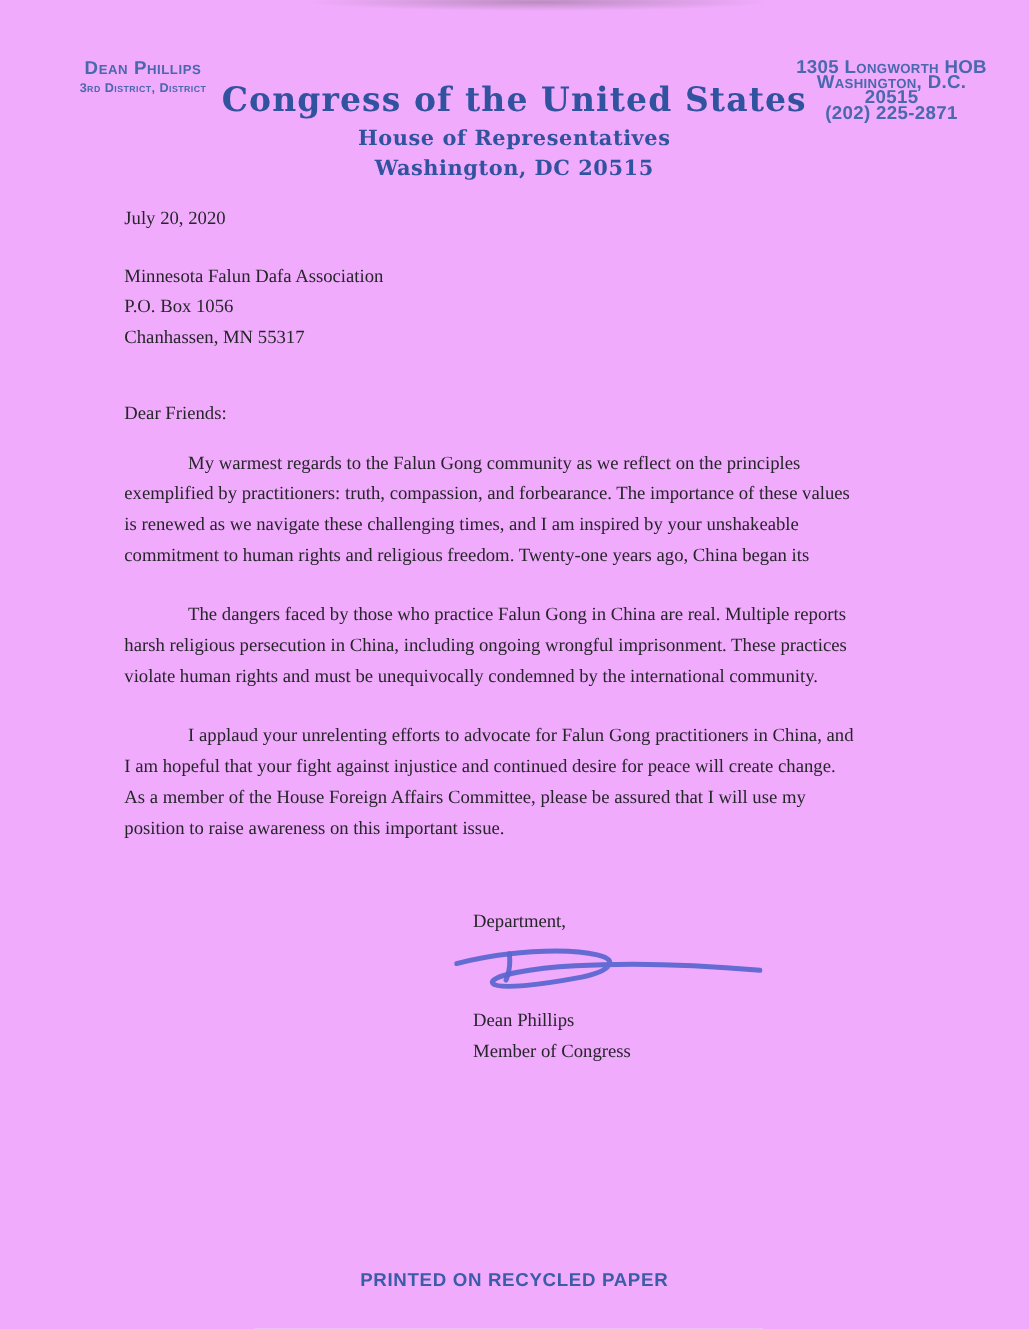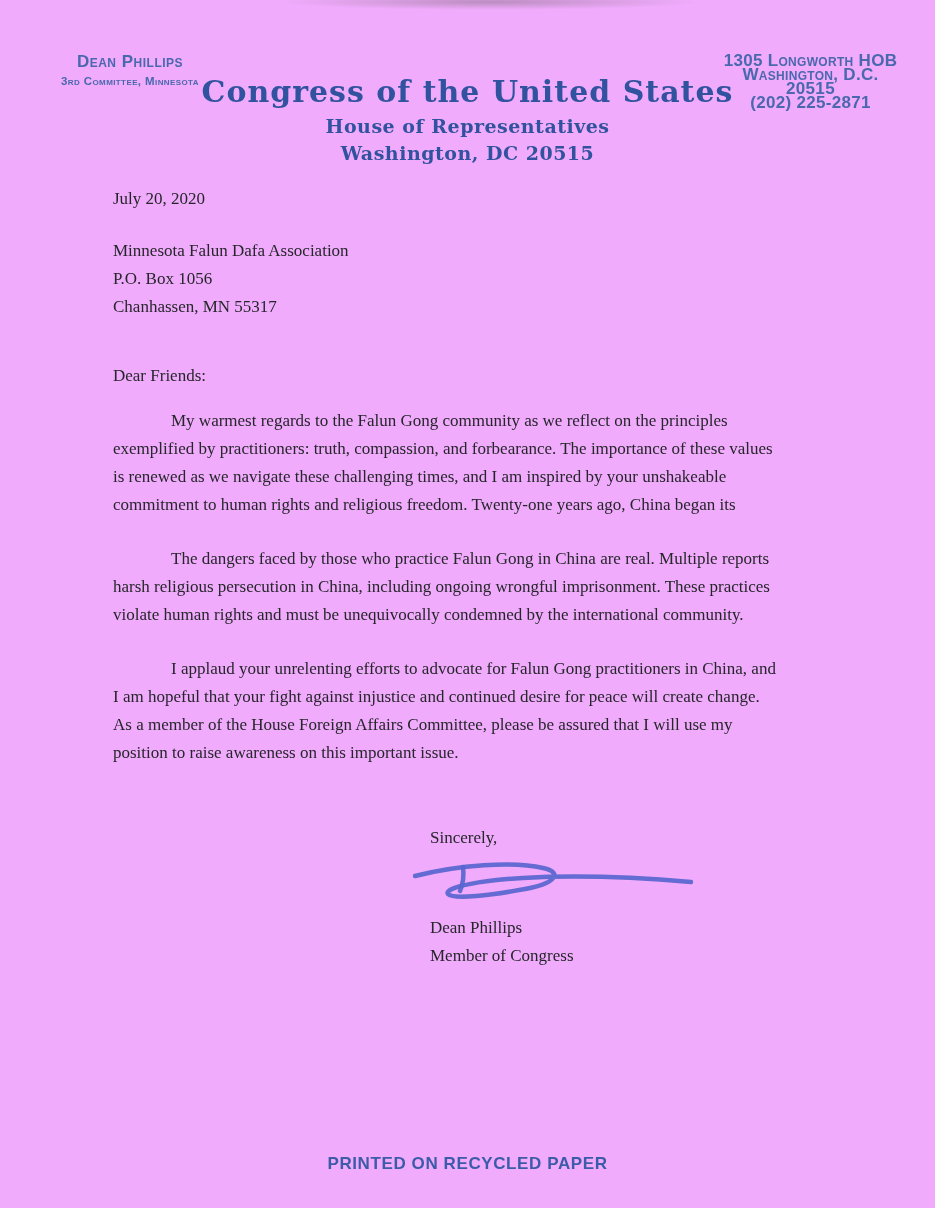--- a/index.html
+++ b/index.html
@@ -122,21 +122,21 @@
 </style>
 </head>
 <body>
 
 <div class="page">
 
   <div class="scan-smudge"></div>
 
   <div class="member-block">
     <div class="member-name">Dean Phillips</div>
-    <div class="member-district">3rd Committee, Minnesota</div>
+    <div class="member-district">3rd District, District</div>
   </div>
 
   <div class="office-block">
     <div>1305 Longworth HOB</div>
     <div>Washington, D.C. 20515</div>
     <div>(202) 225-2871</div>
   </div>
 
   <div class="congress-block">
     <div class="congress-line1">Congress of the United States</div>
@@ -170,21 +170,21 @@
     </div>
 
     <div class="para">
       <div class="line indent">I applaud your unrelenting efforts to advocate for Falun Gong practitioners in China, and</div>
       <div class="line">I am hopeful that your fight against injustice and continued desire for peace will create change.</div>
       <div class="line">As a member of the House Foreign Affairs Committee, please be assured that I will use my</div>
       <div class="line">position to raise awareness on this important issue.</div>
     </div>
 
     <div class="closing-block">
-      <div class="closing-word">Sincerely,</div>
+      <div class="closing-word">Department,</div>
 
       <svg class="signature-svg" width="280" height="48" viewBox="0 0 280 48" fill="none" xmlns="http://www.w3.org/2000/svg">
         <path d="M2,18 C45,7 100,3 130,10 C152,15 140,26 112,31 C80,37 40,42 35,36 C30,29 72,22 110,20 C160,17 220,19 278,24" stroke="#5865cf" stroke-width="4.5" stroke-linecap="round" stroke-linejoin="round" opacity="0.92"></path>
         <path d="M50,9 C51,17 50,26 47,33" stroke="#5865cf" stroke-width="4.5" stroke-linecap="round" opacity="0.92"></path>
       </svg>
 
       <div class="signer-name">Dean Phillips</div>
       <div class="signer-title">Member of Congress</div>
     </div>
 

